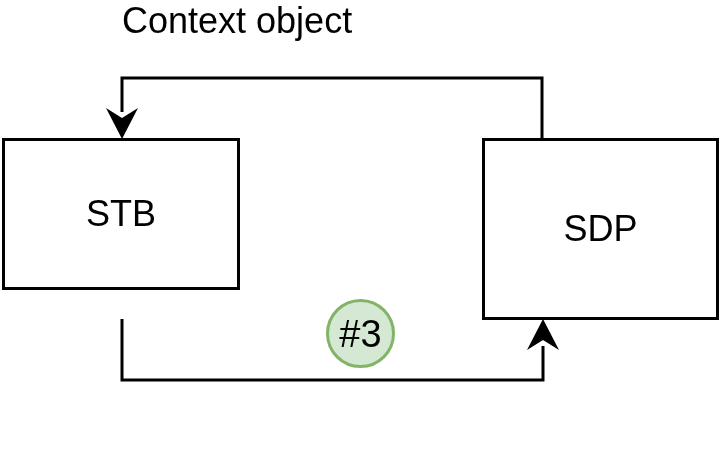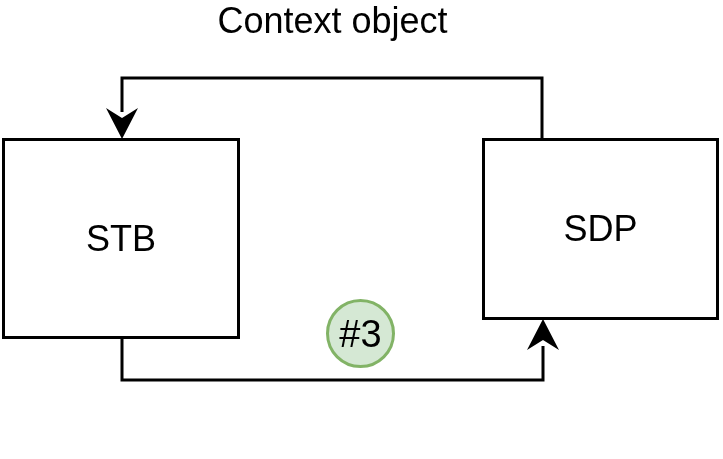--- a/index.html
+++ b/index.html
@@ -37,27 +37,27 @@
     box-sizing: border-box;
     background: var(--node-fill, #ffffff);
     border: 3px solid var(--node-stroke, #000000);
     display: flex;
     align-items: center;
     justify-content: center;
     font-size: 36px;
     line-height: 1;
     white-space: nowrap;
   }
-  .node-stb { left: 2px;   top: 138px; width: 238px; height: 201px; }
+  .node-stb { left: 2px;   top: 138px; width: 238px; height: 152px; }
   .node-sdp { left: 482px; top: 138px; width: 237px; height: 182px; }
   .edge-label {
     position: absolute;
     left: 122px;
     width: 421px;
-    text-align: center;
+    text-align: left;
     font-size: 36px;
     line-height: 38px;
     white-space: nowrap;
   }
   .edge-label-top    { top: 2px; }
   .edge-label-bottom { top: 420px; }
   .badge {
     position: absolute;
     box-sizing: border-box;
     left: 326px;

